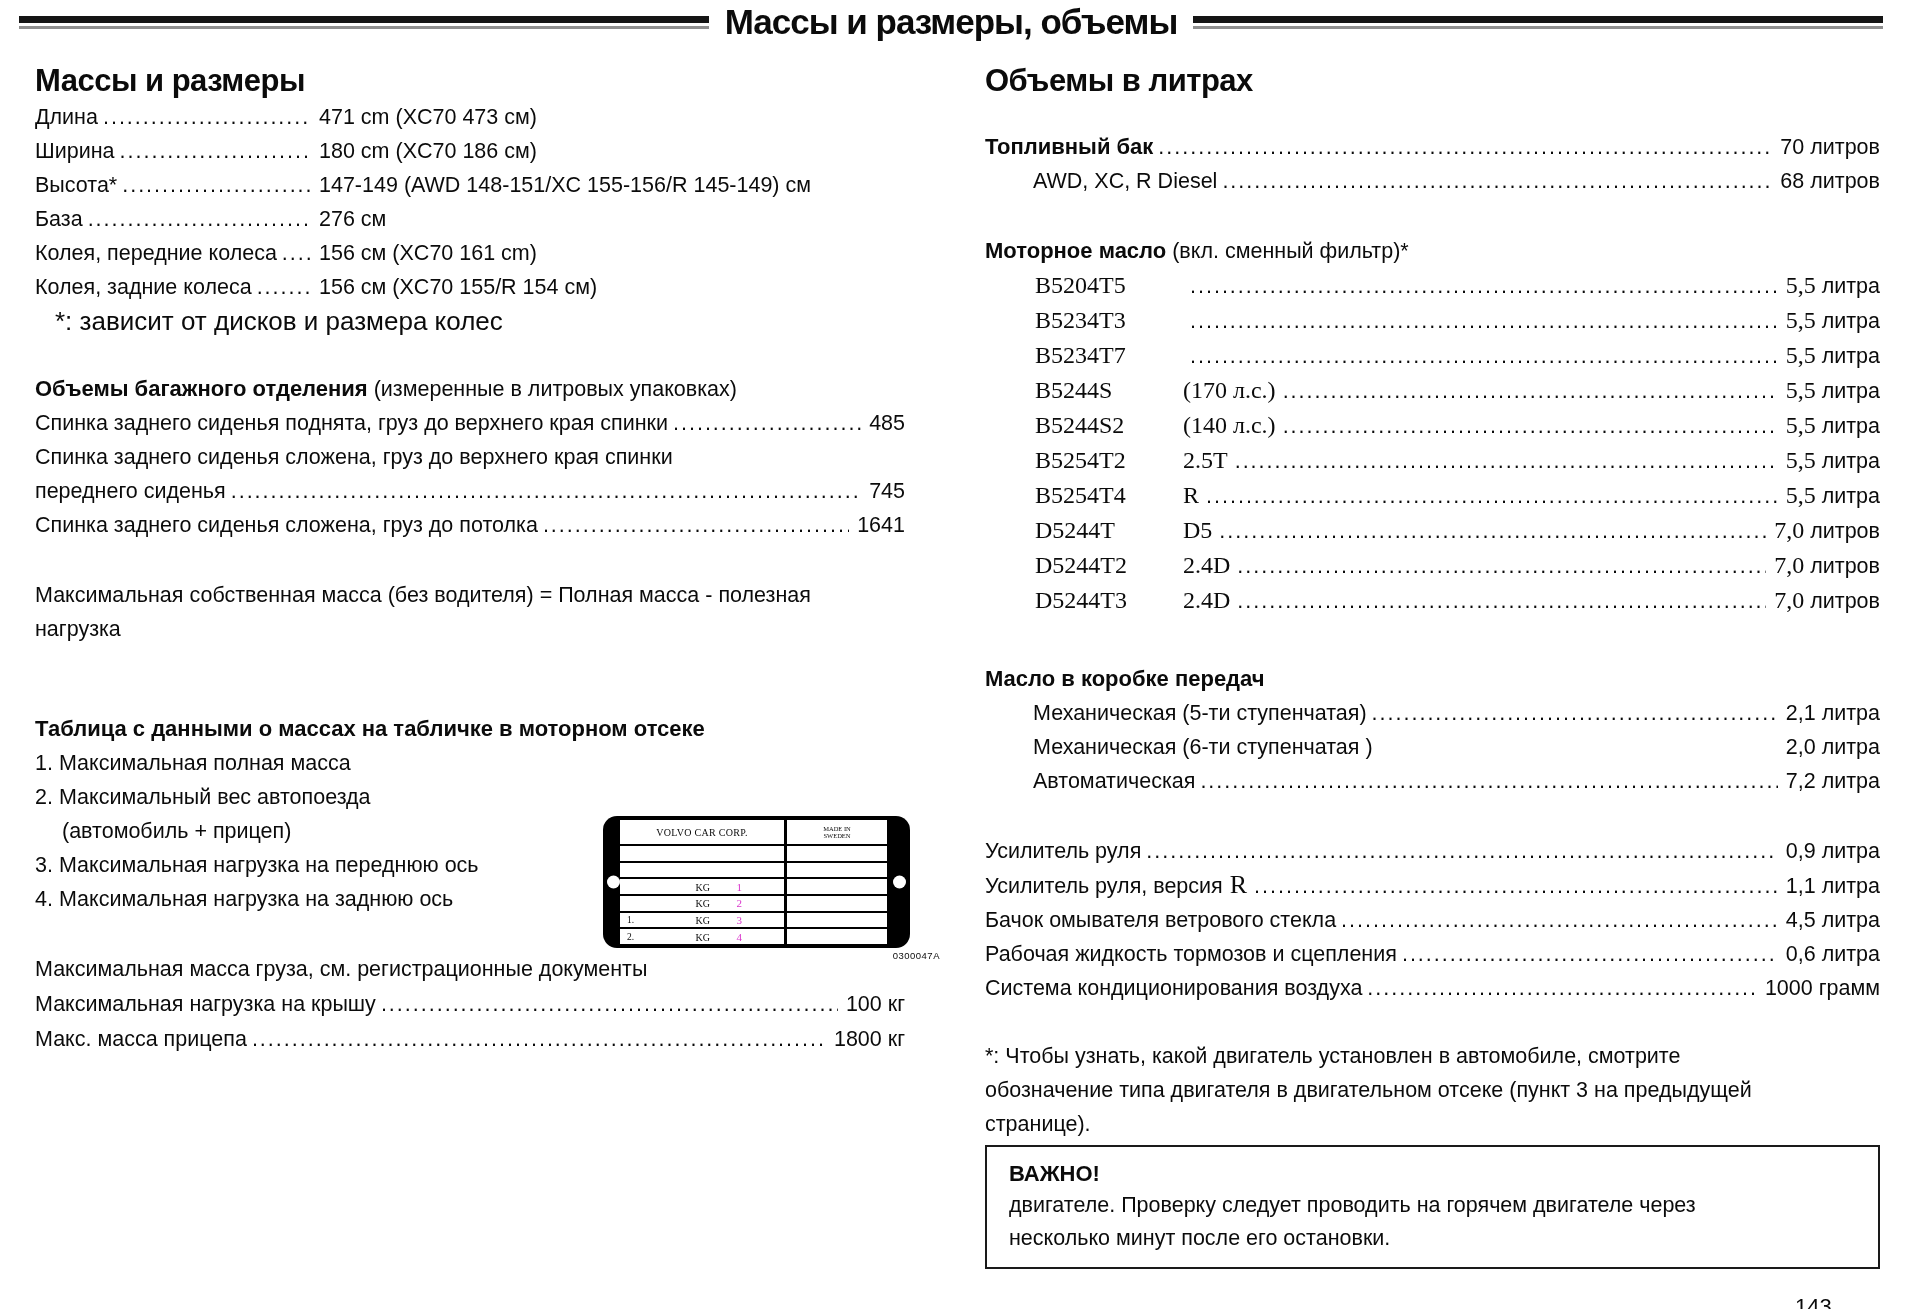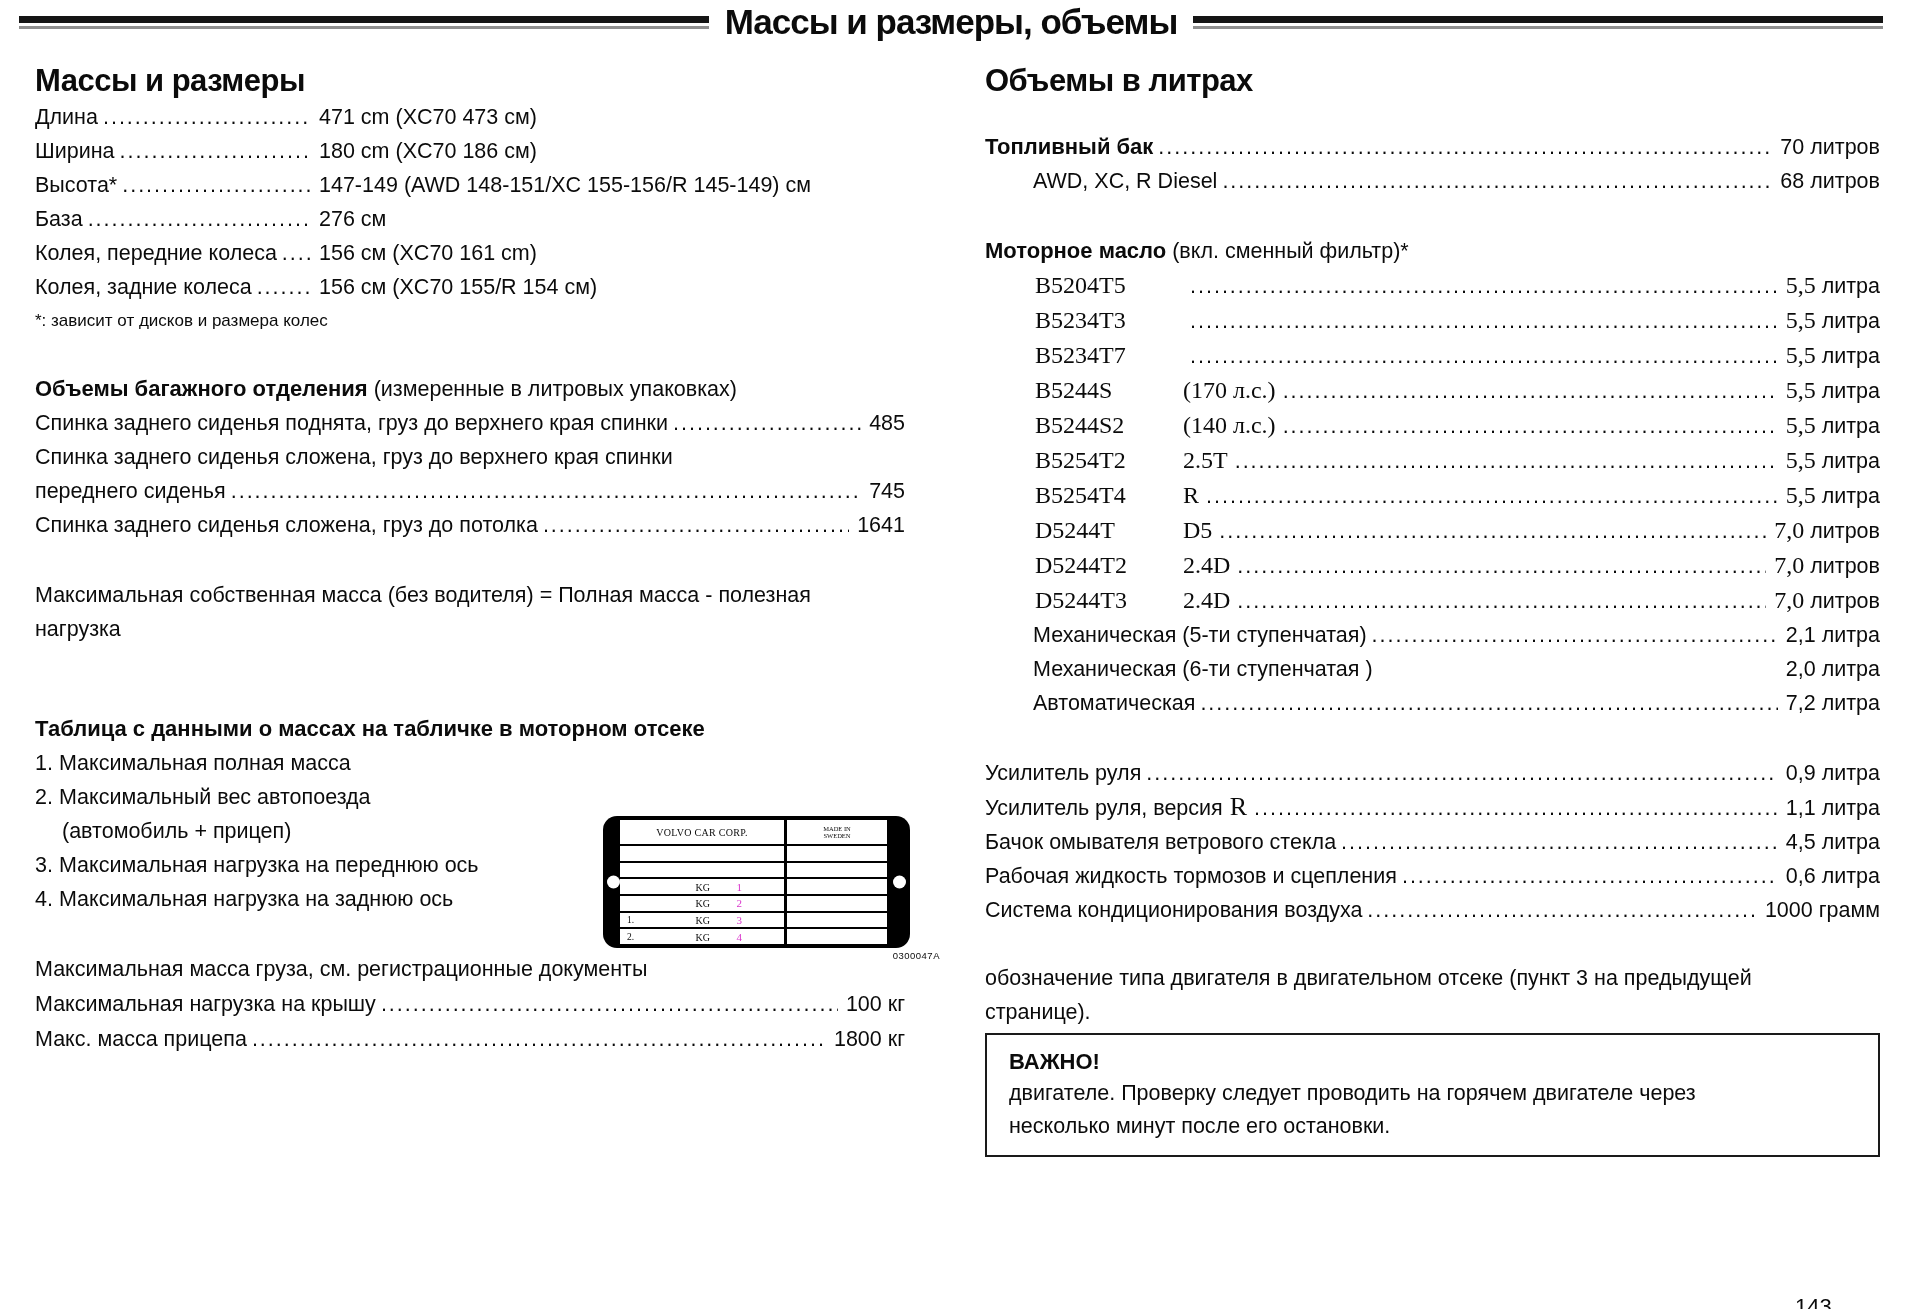--- a/index.html
+++ b/index.html
@@ -21,21 +21,21 @@
 
   .row{display:flex;align-items:baseline;line-height:34px;font-size:21.5px;}
   .lbl{white-space:nowrap;}
   .leader{flex:1 1 auto;min-width:0;overflow:hidden;white-space:nowrap;margin:0 2px 0 5px;letter-spacing:2px;}
   .leader::after{content:".......................................................................................................................................................";}
   .val{white-space:nowrap;margin-left:6px;}
 
   
   .dims{}
   .dim-left{flex:0 0 278px;width:278px;display:flex;align-items:baseline;overflow:hidden;}
-  .note-row{line-height:34px;font-size:17px;}
+  .note-row{line-height:34px;font-size:26px;margin-left:20px;}
 
   
   .boot-head{margin-top:34px;line-height:34px;font-size:21.5px;}
   .bold22{font-weight:bold;font-size:22px;}
   .para{margin-top:36px;font-size:21.5px;line-height:34px;}
   .tbl-head{margin-top:66px;font-weight:bold;font-size:22px;line-height:34px;}
   .tbl-list .row{line-height:34px;align-items:center;}
   .tbl-list .is-indent{padding-left:27px;}
   .bottom-rows{margin-top:36px;}
   .bottom-rows .row{line-height:35px;}
@@ -357,20 +357,21 @@
       </div>
         <div class="row">
         <span class="eng-code serif">D5244T3</span>
         <span class="eng-var serif">2.4D</span>
         <span class="leader"></span>
         <span class="val serif">7,0</span>
         <span class="val">литров</span>
       </div>
       </div>
 
+    <div class="gear-head">Масло в коробке передач</div>
     <div class="gear-list">
 
     <div class="row">
         <span class="lbl">Механическая (5-ти ступенчатая)</span>
         <span class="leader"></span>
         <span class="val">2,1 литра</span>
       </div>
         <div class="row">
         <span class="lbl">Механическая (6-ти ступенчатая )</span>
         <span class="leader" style="visibility: hidden;"></span>
@@ -412,20 +413,21 @@
         <div class="row">
         <span class="lbl">Система кондиционирования воздуха</span>
           <span class="fl-serif"></span>
         <span class="leader"></span>
         <span class="val">1000 грамм</span>
       </div>
       </div>
 
     <div class="footnote">
 
+    <div class="is-bold">*: Чтобы узнать, какой двигатель установлен в автомобиле, смотрите</div>
         <div class="is-bold">обозначение типа двигателя в двигательном отсеке (пункт 3 на предыдущей</div>
         <div class="is-bold">странице).</div>
       </div>
 
     <div class="imp">
       <div class="imp-title">ВАЖНО!</div>
       <div>
 
           <div class="imp-line is-bold">двигателе. Проверку следует проводить на горячем двигателе через</div>
           <div class="imp-line is-bold">несколько минут после его остановки.</div>

